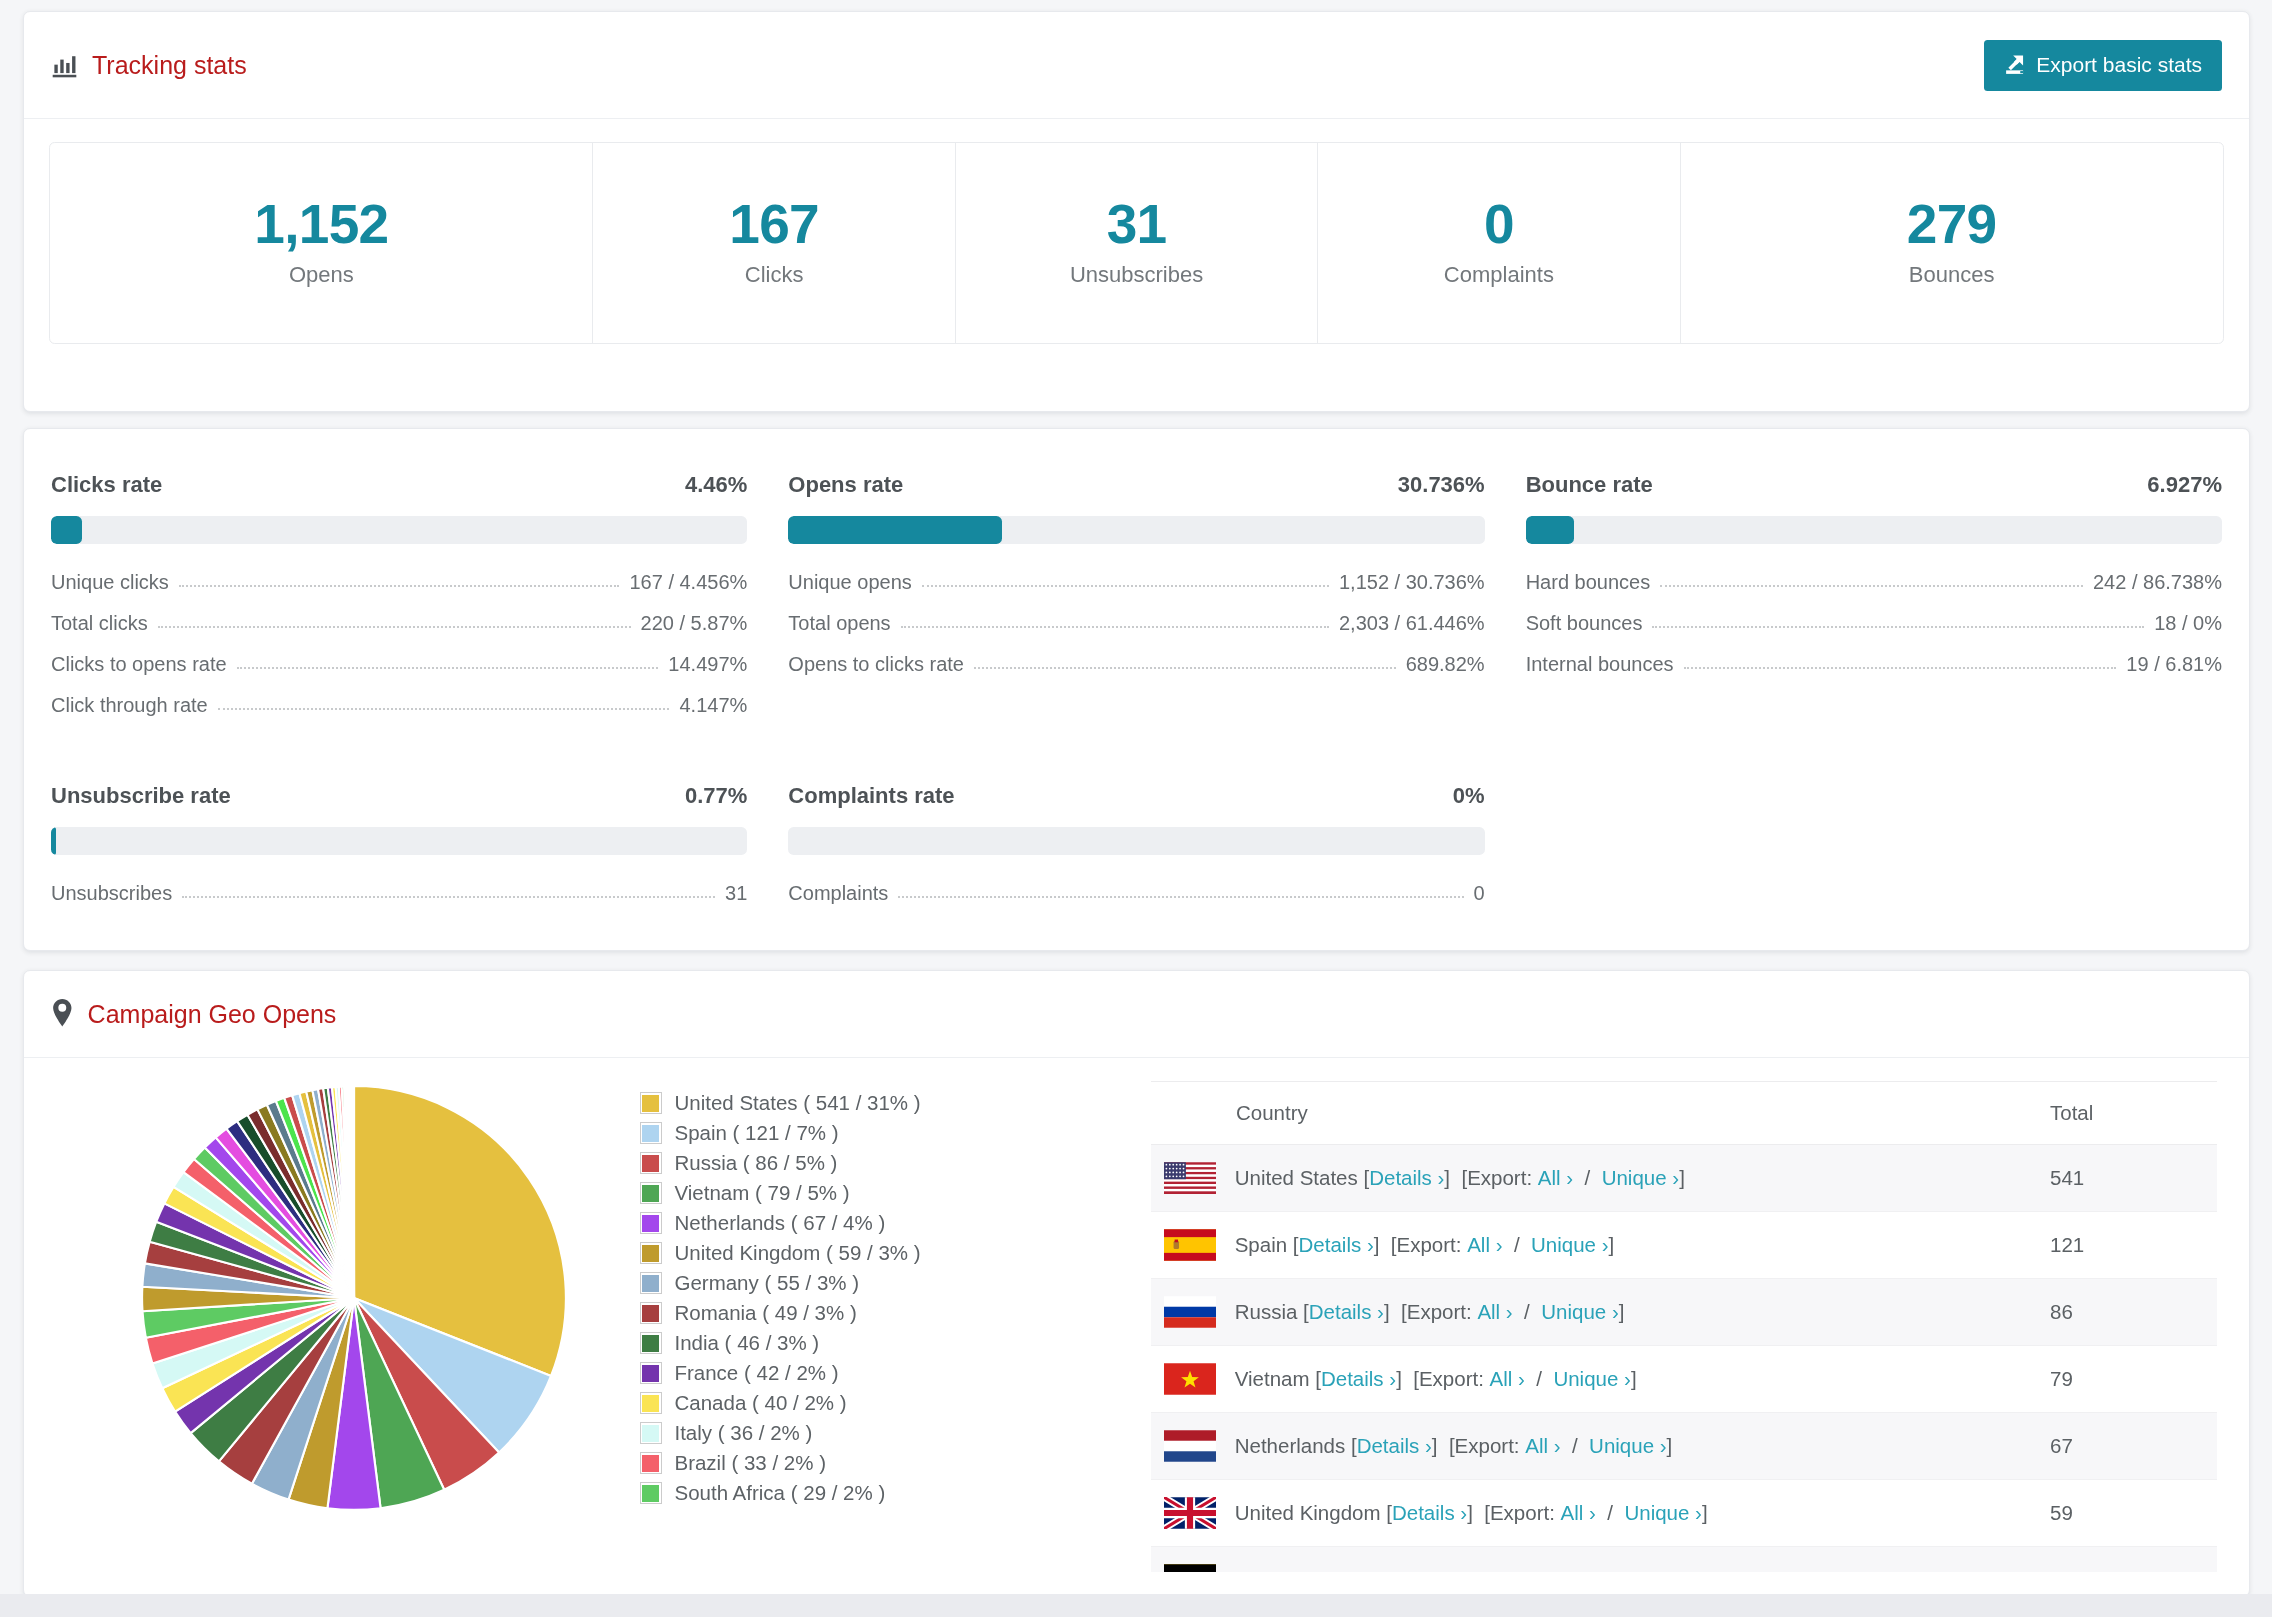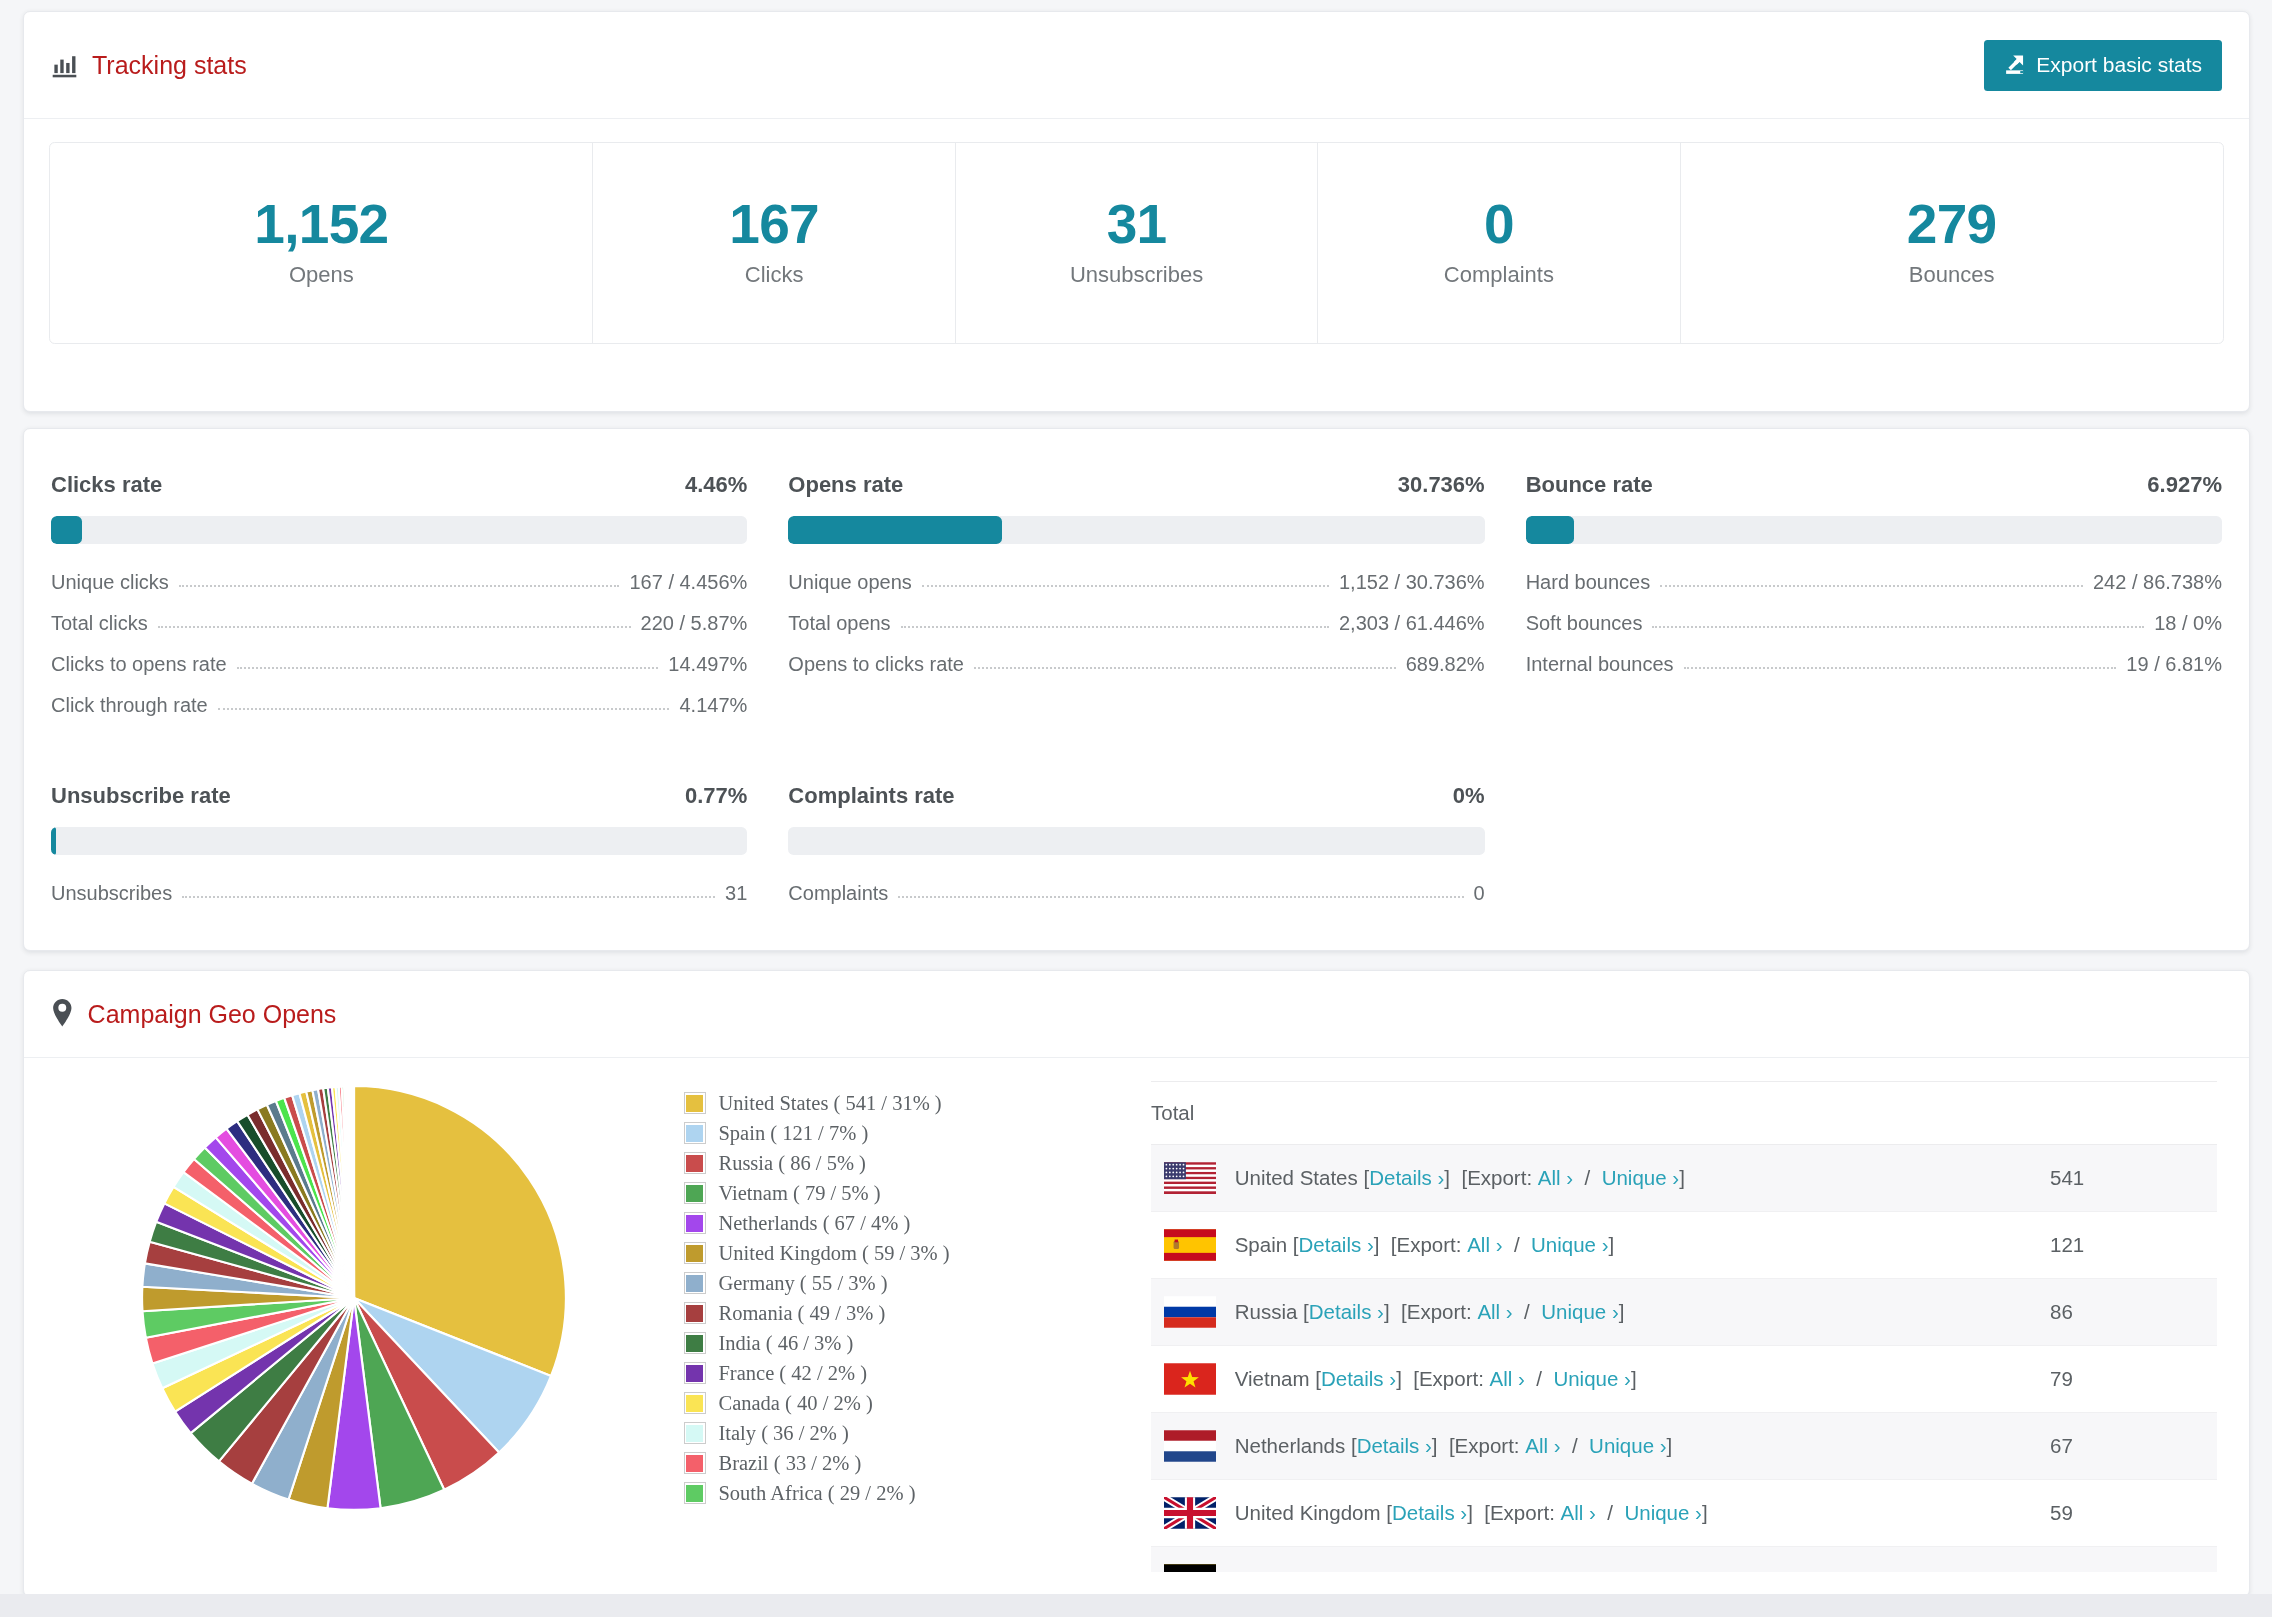--- a/index.html
+++ b/index.html
@@ -52,21 +52,21 @@
   .bar-fill{height:100%;background:var(--accent,#15889e);border-radius:5.6px;}
   .rate-rows{margin-top:25.4px;}
   .rate-row{display:flex;align-items:flex-end;margin-bottom:17px;font-size:20px;color:#686d71;line-height:24px;}
   .leader{flex:1;border-bottom:2.1px dotted #c8cacc;margin:0 10px 6.4px;}
   .rate-row .val{white-space:nowrap;}
   
   #card-geo{left:23px;top:970px;width:2225px;height:625px;overflow:hidden;}
   #card-geo .card-header{height:86px;justify-content:flex-start;gap:14px;}
   .geo-body{position:relative;height:536px;}
   #pie-wrap{position:absolute;left:111px;top:21px;width:438px;height:438px;}
-  #legend{position:absolute;left:660px;top:30px;font-family:Liberation Serif, serif;}
+  #legend{position:absolute;left:616px;top:30px;}
   .legend-item{display:flex;align-items:center;gap:12.7px;height:30px;cursor:pointer;}
   .swatch{
     width:17px;height:17px;border:1.4px solid #cccccc;background-clip:content-box;
     padding:1.4px;background-color:#999;flex:0 0 auto;
   }
   .legend-label{font-size:20.5px;color:#5d6266;white-space:nowrap;}
   #geo-table{position:absolute;left:1127px;top:23px;width:1066px;height:491px;overflow:hidden;font-size:20.5px;}
   .t-head{
     height:62px;display:flex;align-items:center;border-top:0.7px solid #ececee;border-bottom:0.7px solid #ececee;
     color:#5d6266;
@@ -406,20 +406,21 @@
     <span class="legend-label">Brazil ( 33 / 2% )</span>
   </div>
 
   <div class="legend-item">
     <span class="swatch" style="background-color: rgb(94, 203, 99);"></span>
     <span class="legend-label">South Africa ( 29 / 2% )</span>
   </div>
 </div>
     <div id="geo-table">
       <div class="t-head">
+        <div class="c-country">Country</div>
         <div class="c-total">Total</div>
       </div>
       <div id="t-body">
   <div class="t-row zebra">
     <span class="flag">
               <svg viewBox="0 0 76 46">
                 <rect x="0" y="0" width="76" height="3.9384615384615382" fill="#b22234"></rect>
                 <rect x="0" y="3.5384615384615383" width="76" height="3.9384615384615382" fill="#ffffff"></rect>
                 <rect x="0" y="7.076923076923077" width="76" height="3.9384615384615382" fill="#b22234"></rect>
                 <rect x="0" y="10.615384615384615" width="76" height="3.9384615384615382" fill="#ffffff"></rect>

